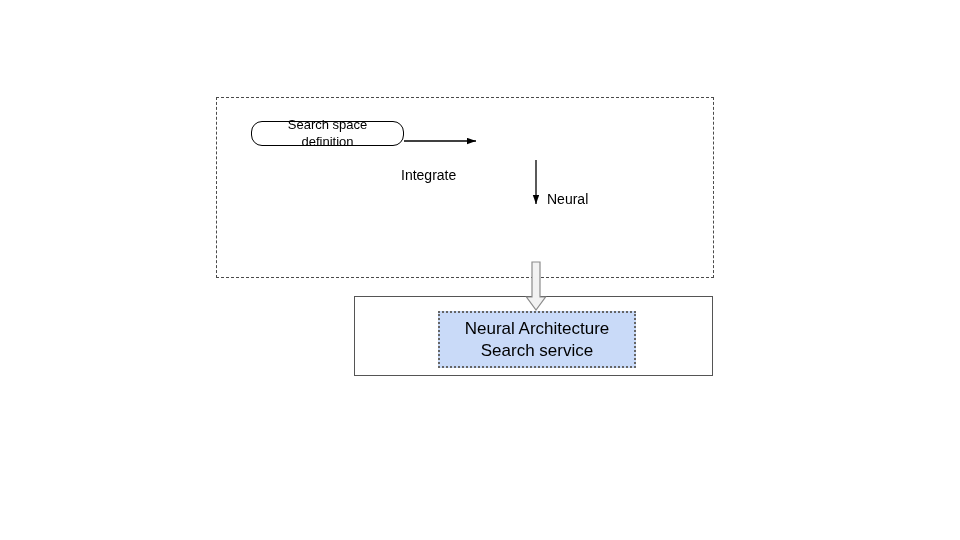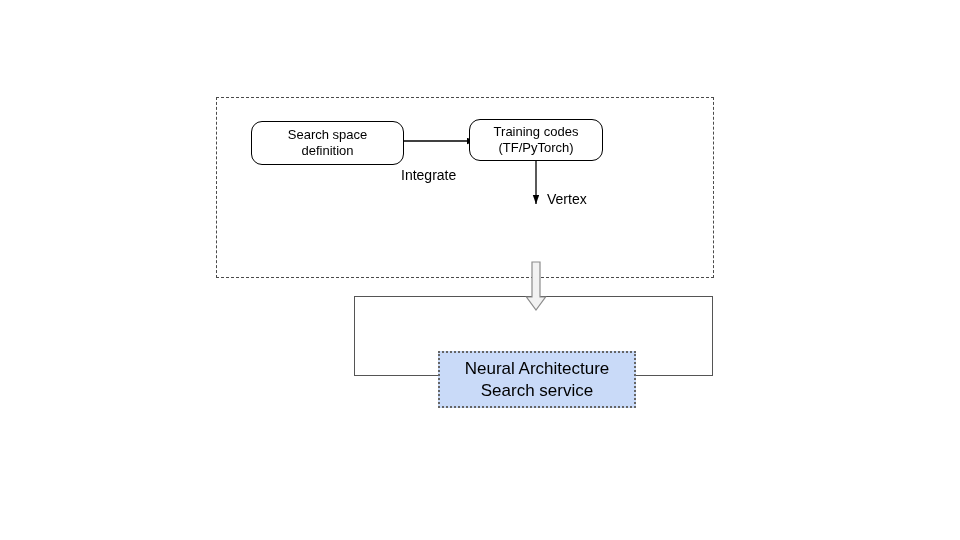--- a/index.html
+++ b/index.html
@@ -67,21 +67,20 @@
     border: 1.3px solid #3b3b3b;
     background: #cfe2f3;
     font-size: 13px;
   }
 
   
   .node-dotted-fill {
     border: 2px dotted #666666;
     background: #c9daf8;
     font-size: 17px;
-    margin-top: 40px;
   }
 
   
   .edge-label {
     position: absolute;
     font-size: 14px;
     color: #000000;
     white-space: nowrap;
     margin-top: 16px;
   }
@@ -125,34 +124,30 @@
 
     <g>
       <path d="M536,160 L536,204" stroke="#000000" stroke-width="1.3" fill="none" marker-end="url(#arrowThin)"></path>
     </g>
 
     <g>
       <path d="M532,262 L532,297 L526.5,297 L536,310 L545.5,297 L540,297 L540,262 z" fill="#f2f2f2" stroke="#8c8c8c" stroke-width="1.2" stroke-linejoin="miter"></path>
     </g>
   </svg>
 
-  <div class="node node-rounded" style="left:251px; top:121px; width:153px; height:44px;">
+  <div class="node node-rounded" style="left:251px; top:121px; width:153px; height:25px;">
     <span>Search space
 definition</span>
   </div>
 
-  <div class="node node-rounded" style="left:469px; top:119px; width:134px; height:42px;">
-    <span>Training codes
-(TF/PyTorch)</span>
-  </div>
 
 
   <div class="node node-dotted-fill" style="left:438px; top:311px; width:198px; height:57px;">
     <span>Neural Architecture
 Search service</span>
   </div>
 
   <div class="edge-label" style="left:401px; top:151px;">Integrate</div>
 
-  <div class="edge-label" style="left:547px; top:175px;">Vertex</div>
+  <div class="edge-label" style="left:547px; top:175px;">Neural</div>
 
 
 </div>
 
 </body></html>

